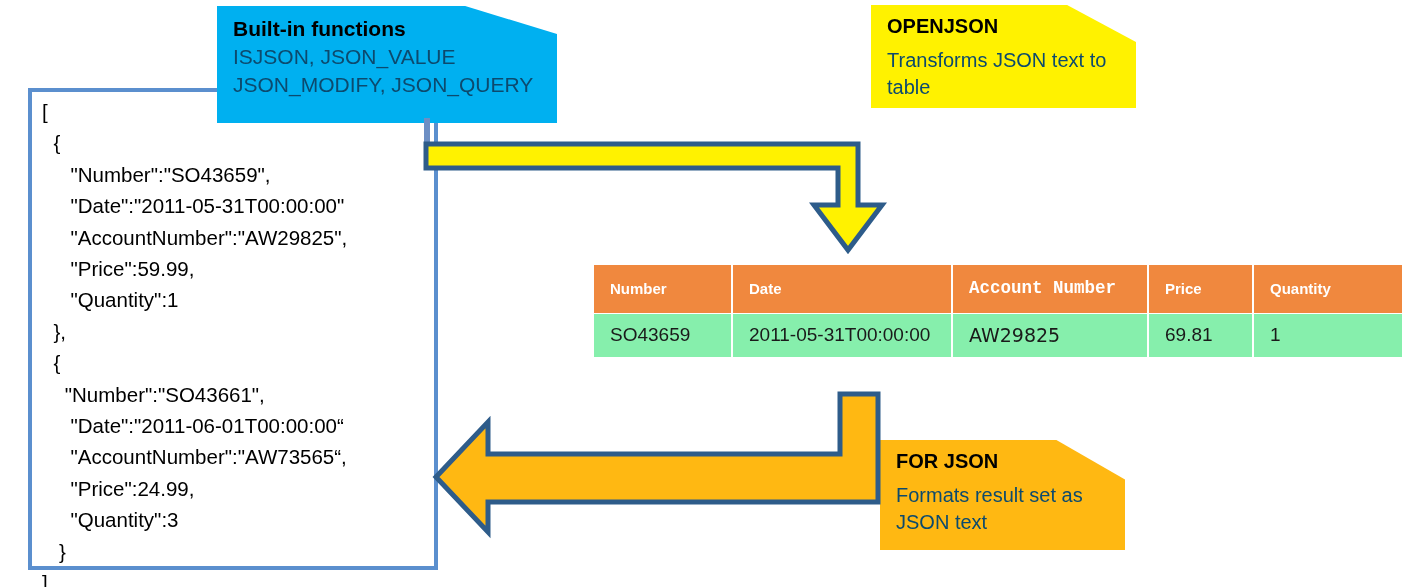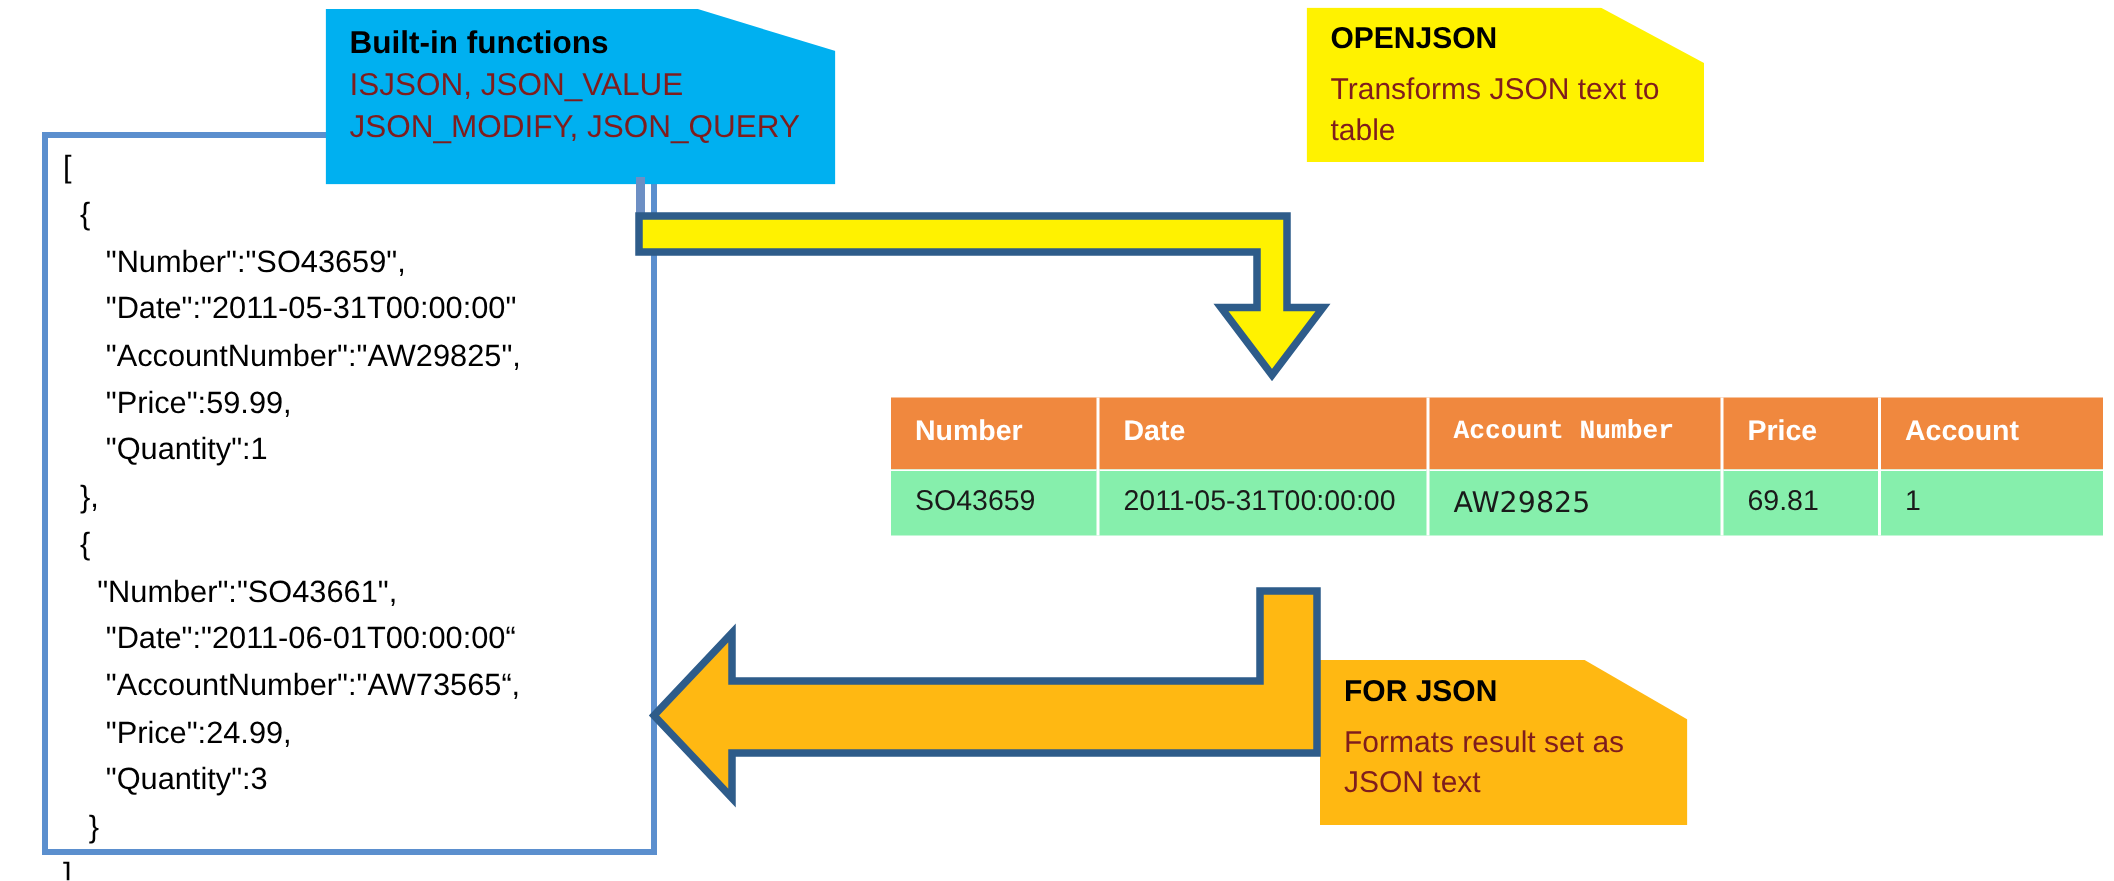--- a/index.html
+++ b/index.html
@@ -52,21 +52,21 @@
   .callout .title {
     font-weight: bold;
     font-size: 20px;
     line-height: 27px;
     color: #000000;
     display: block;
   }
   .callout .body {
     font-size: 20px;
     line-height: 27px;
-    color: #7f1d1d;
+    color: #0c4a6e;
     display: block;
     margin-top: 7px;
   }
 
   #callout-builtin {
     left: 217px;
     top: 6px;
     width: 340px;
     height: 117px;
     background: #00B0F0;
@@ -118,21 +118,21 @@
     left: 594px;
     top: 265px;
     width: 808px;
     border-collapse: collapse;
     table-layout: fixed;
   }
   #result-table th {
     background: #F0883E;
     color: #ffffff;
     font-weight: bold;
-    font-size: 19px;
+    font-size: 15px;
     text-align: left;
     padding: 12px 0 13px 16px;
     border-right: 2px solid #ffffff;
     vertical-align: middle;
     height: 48px;
     box-sizing: border-box;
   }
   #result-table th.small {
     font-size: 17.5px;
     font-family: Liberation Mono, monospace;
@@ -217,21 +217,21 @@
         <col class="col-account">
       <col class="col-price">
         <col class="col-quantity">
     </colgroup>
     <thead>
       <tr>
         <th>Number</th>
         <th>Date</th>
         <th class="small">Account Number</th>
         <th>Price</th>
-        <th>Account</th>
+        <th>Quantity</th>
       </tr>
     </thead>
     <tbody>
       <tr>
         <td>SO43659</td>
         <td>2011-05-31T00:00:00</td>
         <td class="alt-font">AW29825</td>
         <td>69.81</td>
         <td>1</td>
       </tr>

